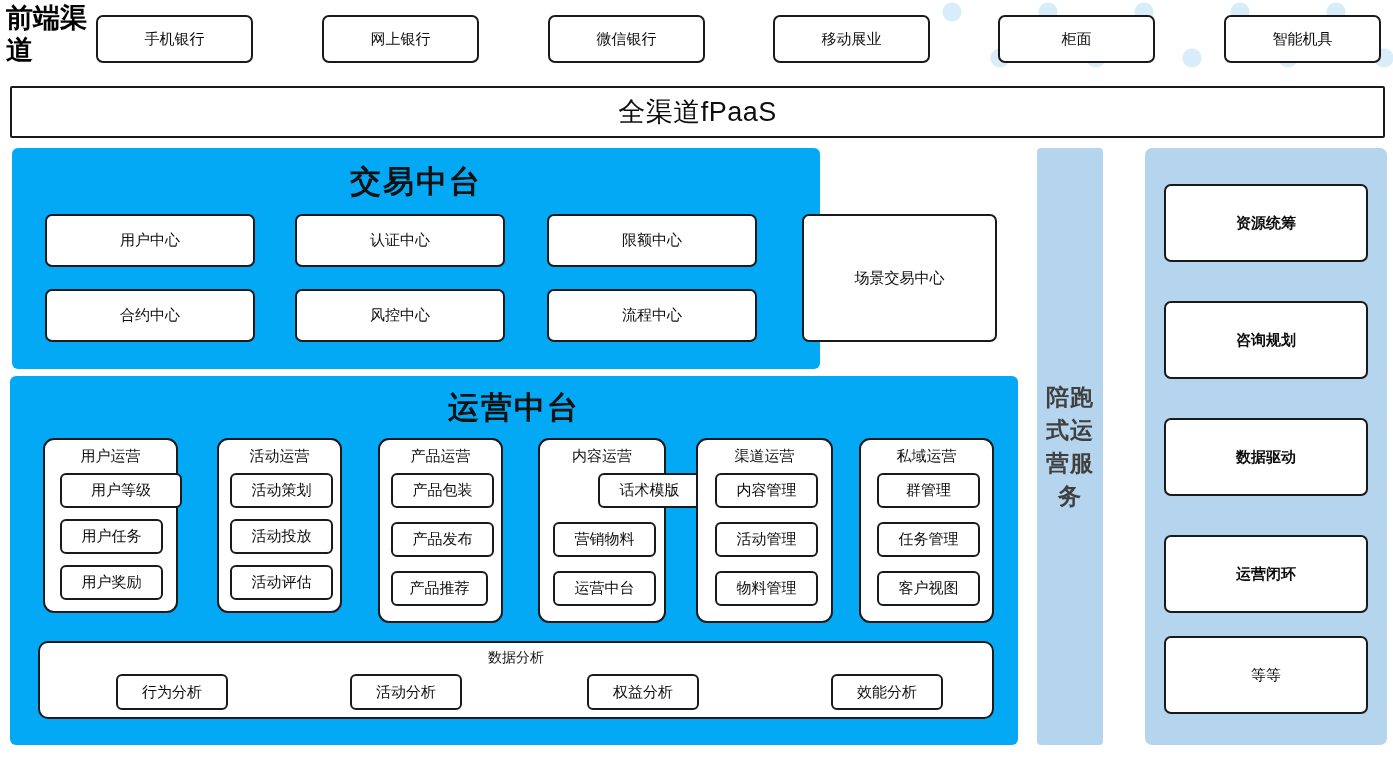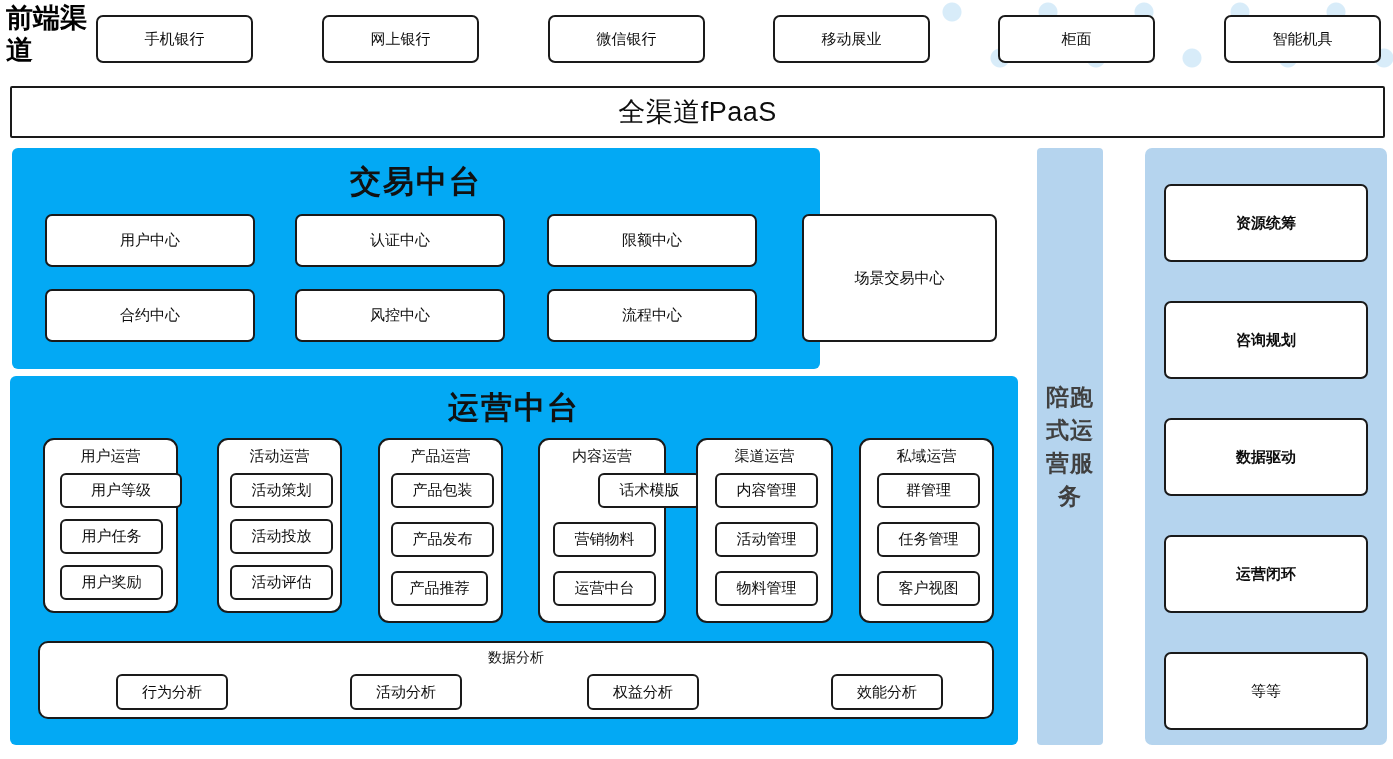--- a/index.html
+++ b/index.html
@@ -341,16 +341,16 @@
 
   <div class="layer" id="service-column">
     <div id="service-column-label">陪跑式运营服务</div>
   </div>
 
   <div class="layer" id="capability-panel">
     <div class="cap-box" style="top:153px;">咨询规划</div>
     <div class="cap-box" style="top:36px;">资源统筹</div>
     <div class="cap-box" style="top:270px;">数据驱动</div>
     <div class="cap-box" style="top:387px;">运营闭环</div>
-    <div class="cap-box normal" style="top:504px;">等等</div>
+    <div class="cap-box normal" style="top:488px;">等等</div>
   </div>
 
 </div>
 
 </body></html>

